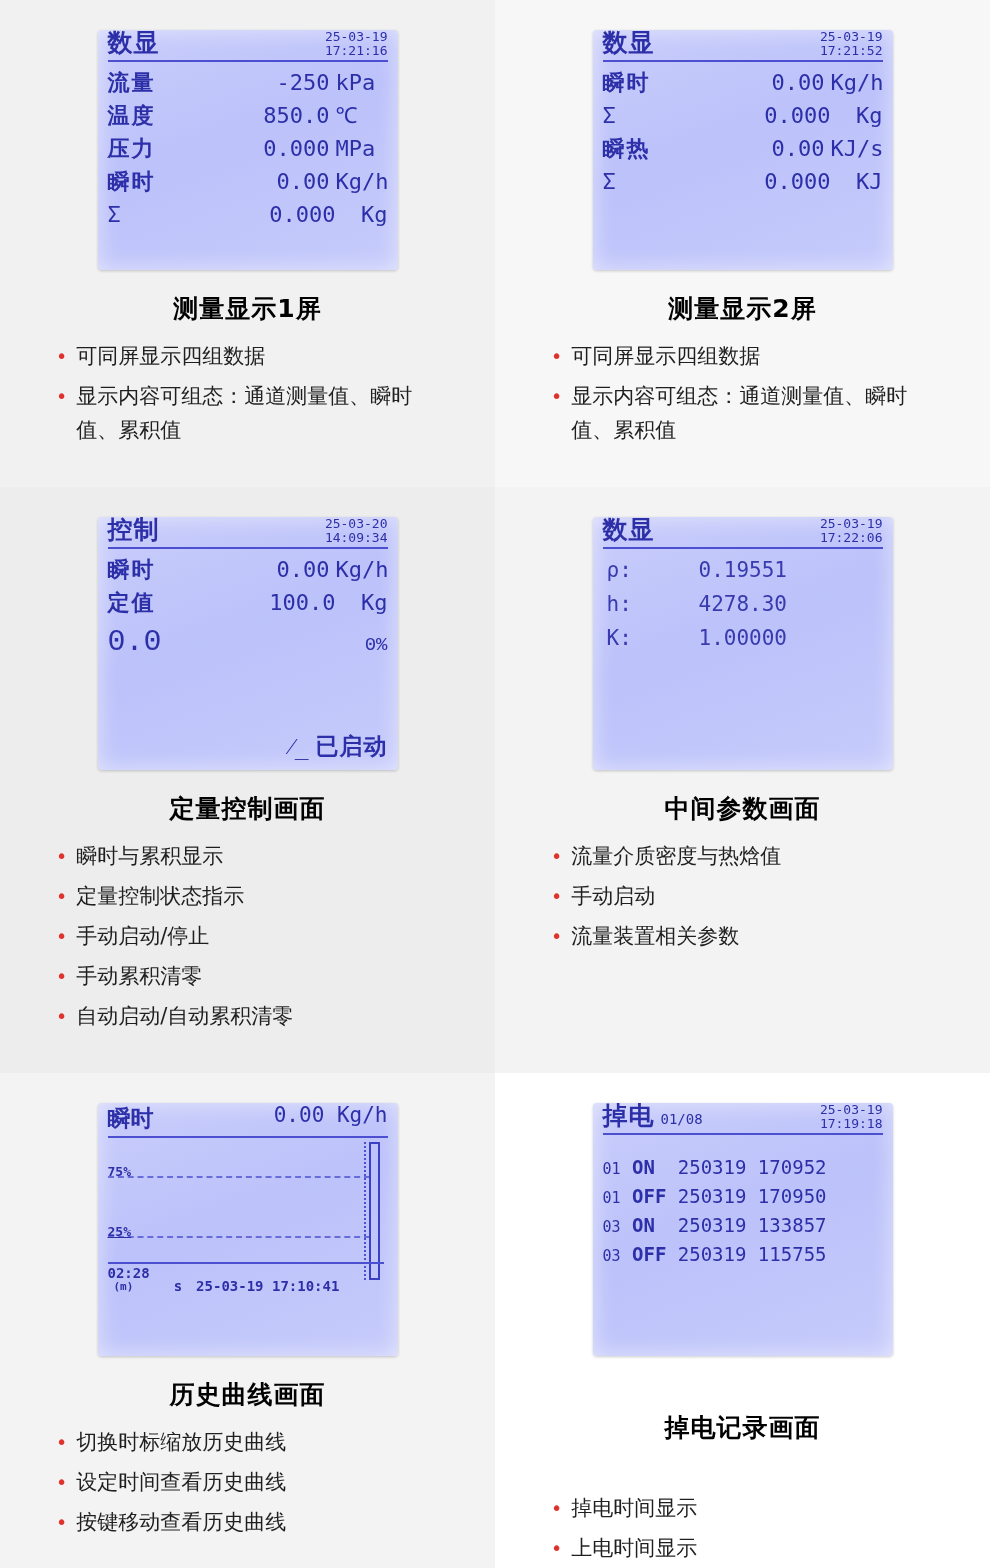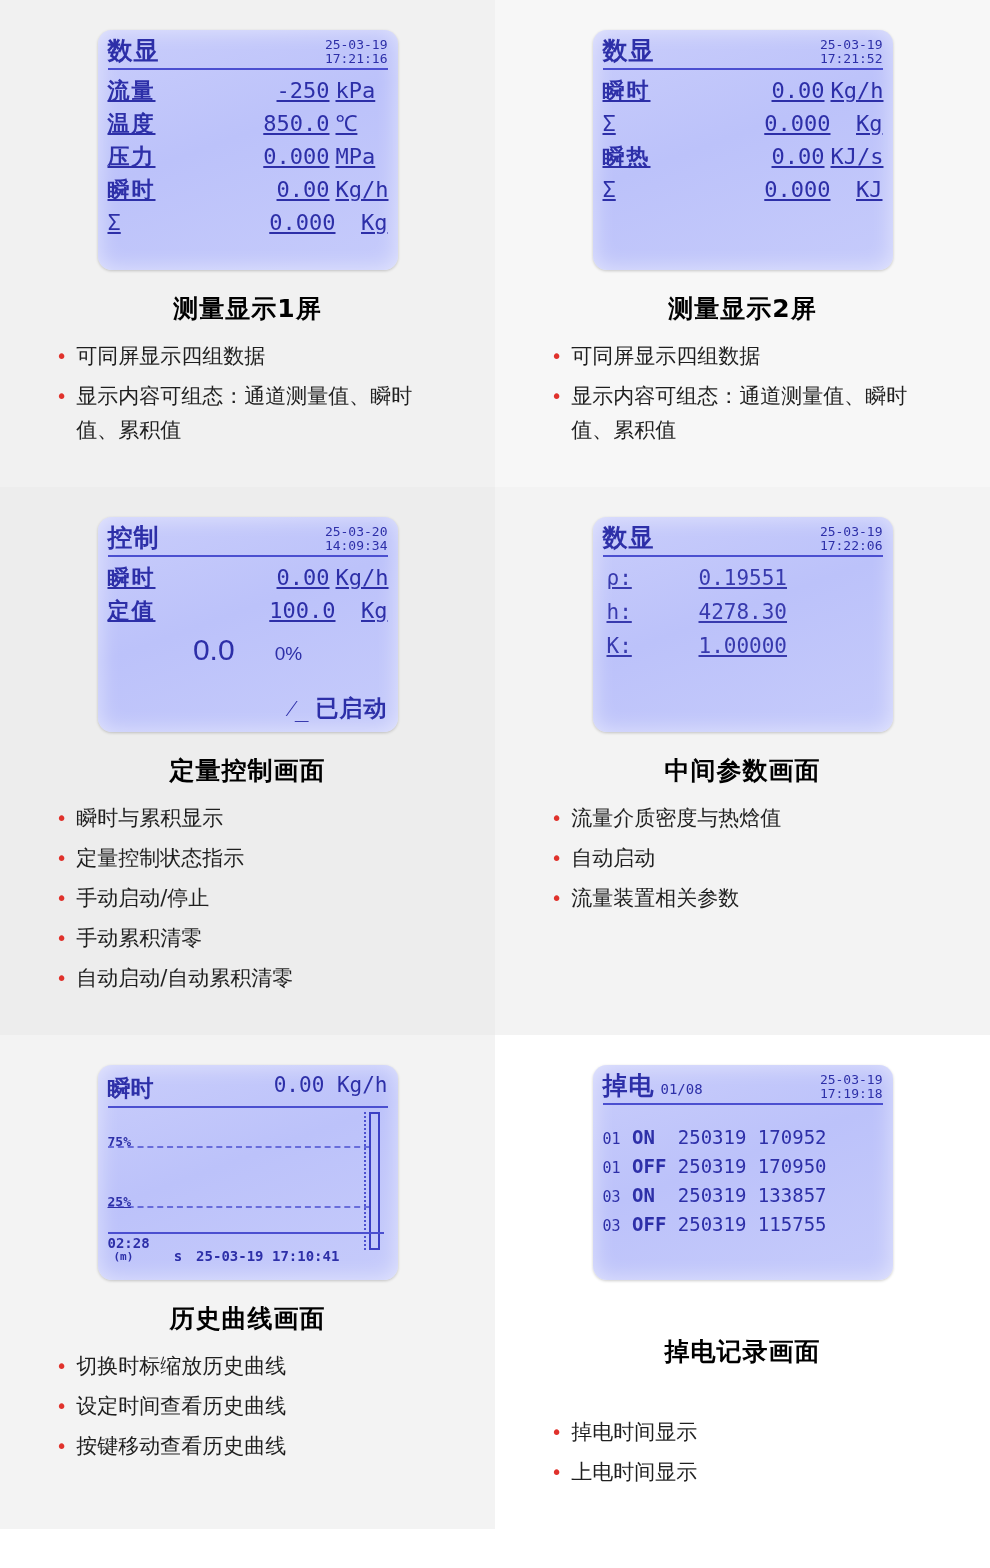--- a/index.html
+++ b/index.html
@@ -24,30 +24,30 @@
   .cell.shade-b { background: #f7f7f7; }
   .cell.shade-c { background: #ededed; }
   .cell.shade-d { background: #f3f3f3; }
   .cell.shade-e { background: #f3f3f3; }
   .cell.shade-f { background: #ffffff; gap: 33px; }
 
   
   .lcd {
     width: 300px;
     height: 240px;
-    border-radius: 14px;
+    border-radius: 4px;
     background: linear-gradient(160deg, #c9cdfb 0%, #bcc2fa 45%, #c6cbfb 100%);
     box-shadow: inset 0 0 22px rgba(255,255,255,.55), 0 1px 3px rgba(0,0,0,.2);
-    padding: 8px 10px 8px 10px;
+    padding: 0 10px 8px 10px;
     position: relative;
     color: #2d2fa8;
     font-family: "DejaVu Sans Mono", "Liberation Mono", monospace;
     overflow: hidden;
   }
-  .lcd.tall { height: 215px; }
+  .lcd.tall { height: 253px; }
   .lcd-head {
     display: flex;
     justify-content: space-between;
     align-items: flex-start;
     border-bottom: 2px solid #4b4fd0;
     padding-bottom: 2px;
   }
   .lcd-title {
     font-size: 25px;
     font-weight: bold;
@@ -63,21 +63,20 @@
     letter-spacing: 0;
   }
   .lcd-clock {
     text-align: right;
     font-size: 13px;
     line-height: 14px;
     letter-spacing: 0px;
   }
   .rows {
     margin-top: 4px;
-    text-decoration: underline;
   }
   .row {
     display: flex;
     align-items: baseline;
     font-size: 22px;
     line-height: 33px;
     white-space: pre;
   }
   .row .label {
     font-family: "DejaVu Sans", "Liberation Sans", sans-serif;
@@ -112,23 +111,23 @@
     opacity: .92;
   }
   .prow .k { width: 70px; padding-left: 4px; }
   .prow .v { flex: 1; text-align: left; padding-left: 26px; }
 
   
   .big-val {
     font-size: 30px;
     text-align: center;
     margin-top: 6px;
-    font-family: Liberation Sans, sans-serif;
-    display: flex;
-    justify-content: center;
+    font-family: Liberation Mono, monospace;
+    display: flex;
+    justify-content: space-between;
     align-items: baseline;
   }
   .big-val .pct {
     font-size: 19px;
     margin-left: 40px;
   }
   .status-line {
     position: absolute;
     left: 8px; right: 10px; bottom: 8px;
     text-align: right;
@@ -424,21 +423,21 @@
       </div>
     </div>
     <div class="caption">中间参数画面</div>
     <div class="bullets">
       <div class="bullet">
         <span class="dot">•</span>
         <span class="txt">流量介质密度与热焓值</span>
       </div>
       <div class="bullet">
         <span class="dot">•</span>
-        <span class="txt">自动启动</span>
+        <span class="txt">手动启动</span>
       </div>
       <div class="bullet">
         <span class="dot">•</span>
         <span class="txt">流量装置相关参数</span>
       </div>
     </div>
   </div>
 
   <div class="cell shade-e">
     <div class="lcd tall">

